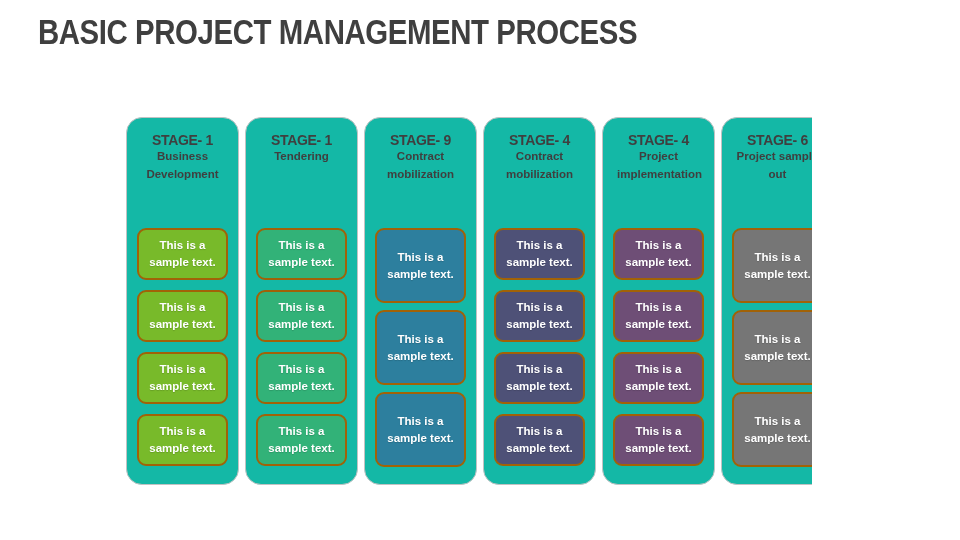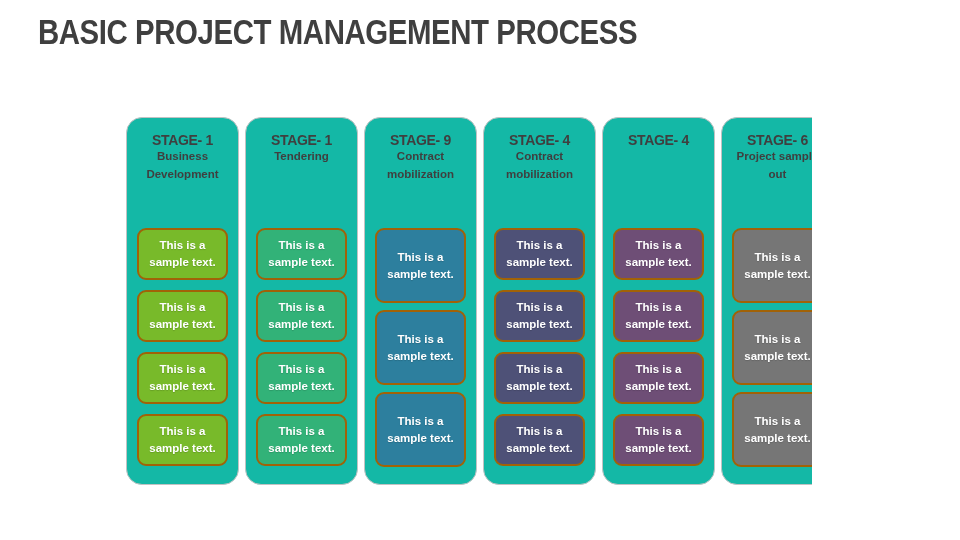--- a/index.html
+++ b/index.html
@@ -127,20 +127,21 @@
         <div class="stage-name">Contract mobilization</div>
         <div class="boxes">
           <div class="box" style="background: rgb(78, 81, 119);">This is a sample text.</div>
           <div class="box" style="background: rgb(78, 81, 119);">This is a sample text.</div>
           <div class="box" style="background: rgb(78, 81, 119);">This is a sample text.</div>
           <div class="box" style="background: rgb(78, 81, 119);">This is a sample text.</div>
         </div>
       </div>
       <div class="column">
         <div class="stage-label">STAGE- 4</div>
+        <div class="stage-name">Project implementation</div>
         <div class="boxes">
           <div class="box" style="background: rgb(110, 78, 118);">This is a sample text.</div>
           <div class="box" style="background: rgb(110, 78, 118);">This is a sample text.</div>
           <div class="box" style="background: rgb(110, 78, 118);">This is a sample text.</div>
           <div class="box" style="background: rgb(110, 78, 118);">This is a sample text.</div>
         </div>
       </div>
       <div class="column">
         <div class="stage-label">STAGE- 6</div>
         <div class="stage-name">Project sample out</div>

